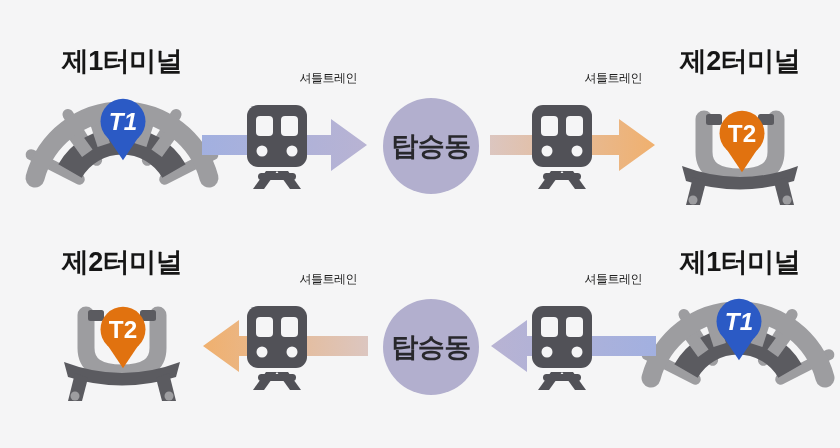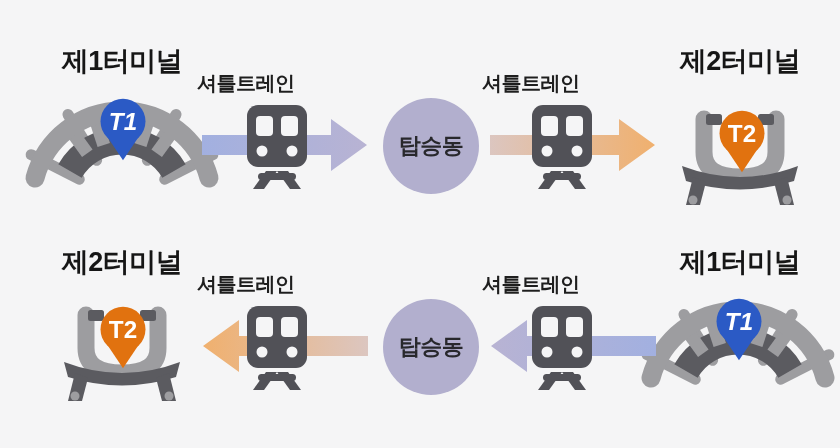--- a/index.html
+++ b/index.html
@@ -15,32 +15,32 @@
   .stage{position:relative;width:840px;height:448px;background:var(--page-bg);overflow:hidden;}
   .row{position:absolute;left:0;width:840px;height:224px;}
   .row.row1{top:0;}
   .row.row2{top:201px;}
   .abs{position:absolute;}
   svg{display:block;overflow:visible;}
   .title{top:46px;width:200px;text-align:center;font-size:27px;font-weight:700;
          color:var(--title-text);letter-spacing:-0.5px;line-height:1.15;}
   .title-left{left:22px;}
   .title-right{left:640px;}
-  .leg-label{top:70px;width:160px;text-align:left;font-size:20px;font-weight:700;
+  .leg-label{top:70px;width:160px;text-align:right;font-size:12px;font-weight:400;
              color:var(--label-text);letter-spacing:-0.5px;}
   .leg1-label{left:197px;}
   .leg2-label{left:482px;}
   .arrow{top:118px;width:166px;height:54px;z-index:1;}
   .arrow1{left:202px;}
   .arrow2{left:490px;}
   .train{top:105px;width:64px;height:84px;z-index:2;}
   .train1{left:245px;}
   .train2{left:530px;}
   .hub{left:383px;top:98px;width:96px;height:96px;border-radius:50%;background:var(--hub-fill);
-       display:flex;align-items:center;justify-content:center;font-size:22px;font-weight:700;
+       display:flex;align-items:center;justify-content:center;font-size:27px;font-weight:700;
        color:var(--hub-text);letter-spacing:-0.5px;z-index:2;}
   .t1-icon-left{left:37px;top:95px;width:170px;height:112px;}
   .t1-icon-right{left:653px;top:94px;width:170px;height:112px;}
   .t2-icon-left{left:56px;top:97px;width:132px;height:110px;}
   .t2-icon-right{left:674px;top:102px;width:132px;height:110px;}
   .pin{width:52px;height:64px;z-index:3;}
   .pin-blue{color:var(--pin-t1);font-style:italic;}
   .pin-orange{color:var(--pin-t2);}
   .pin-t1-left{left:97px;top:98px;}
   .pin-t2-right{left:716px;top:110px;}

